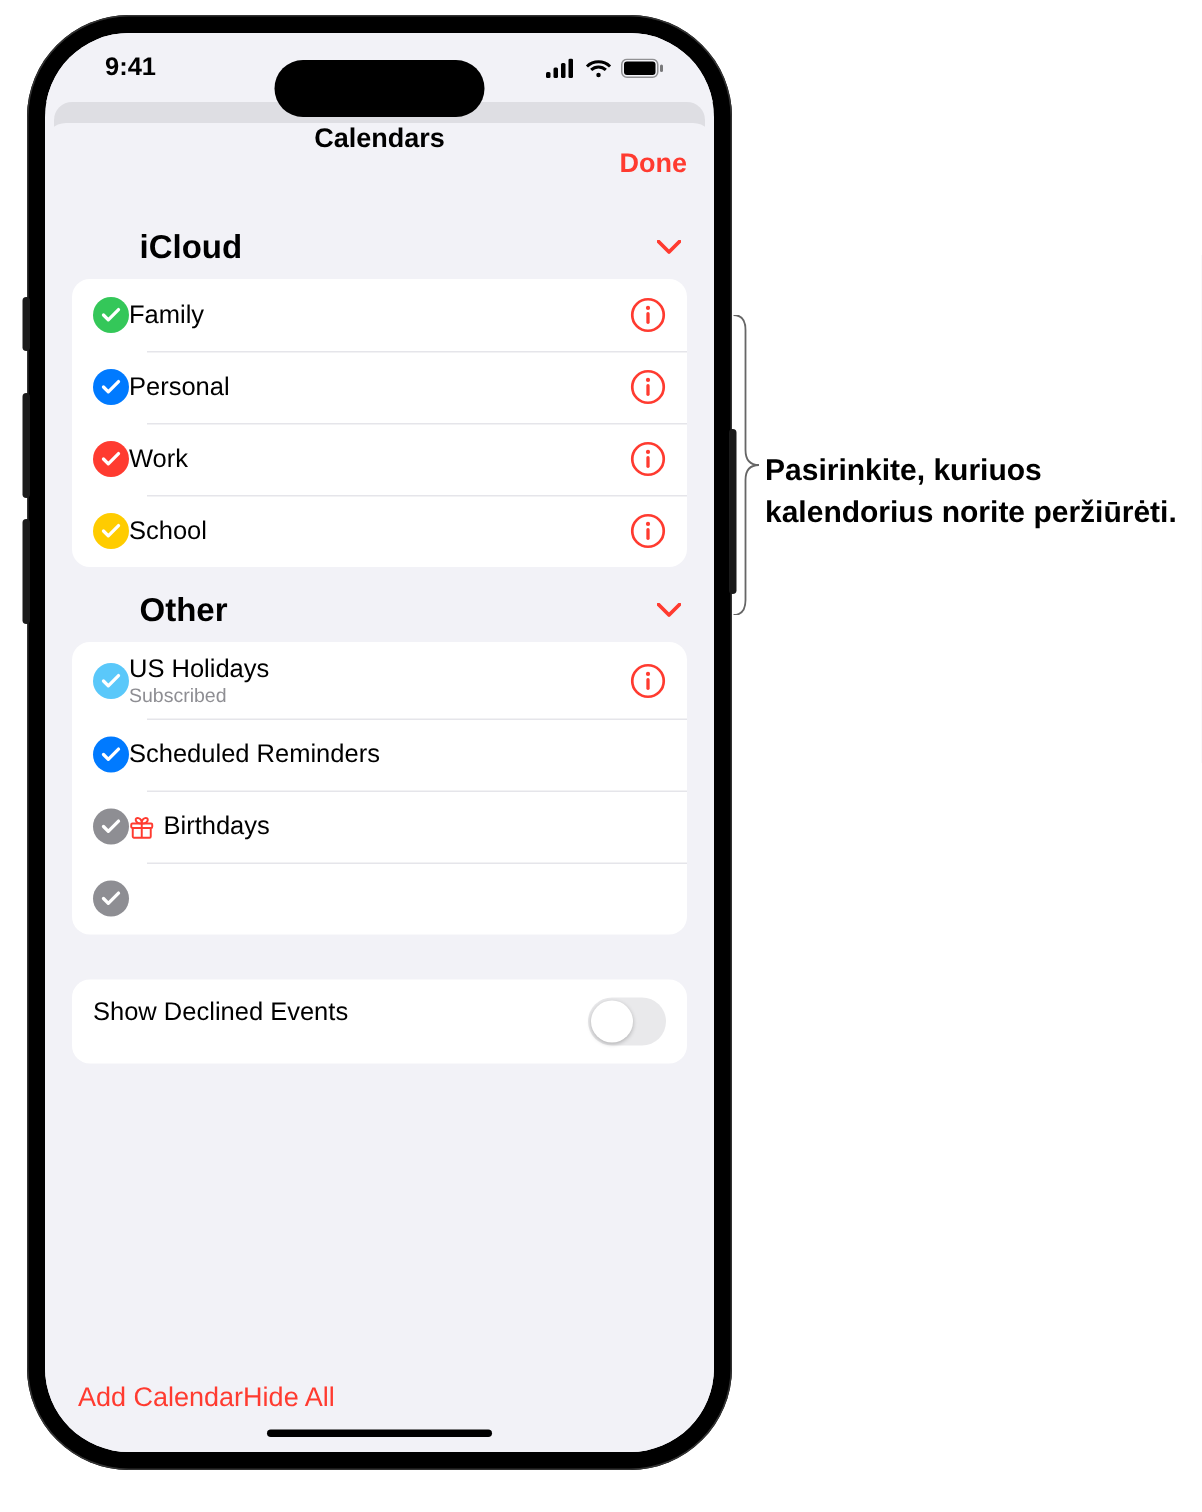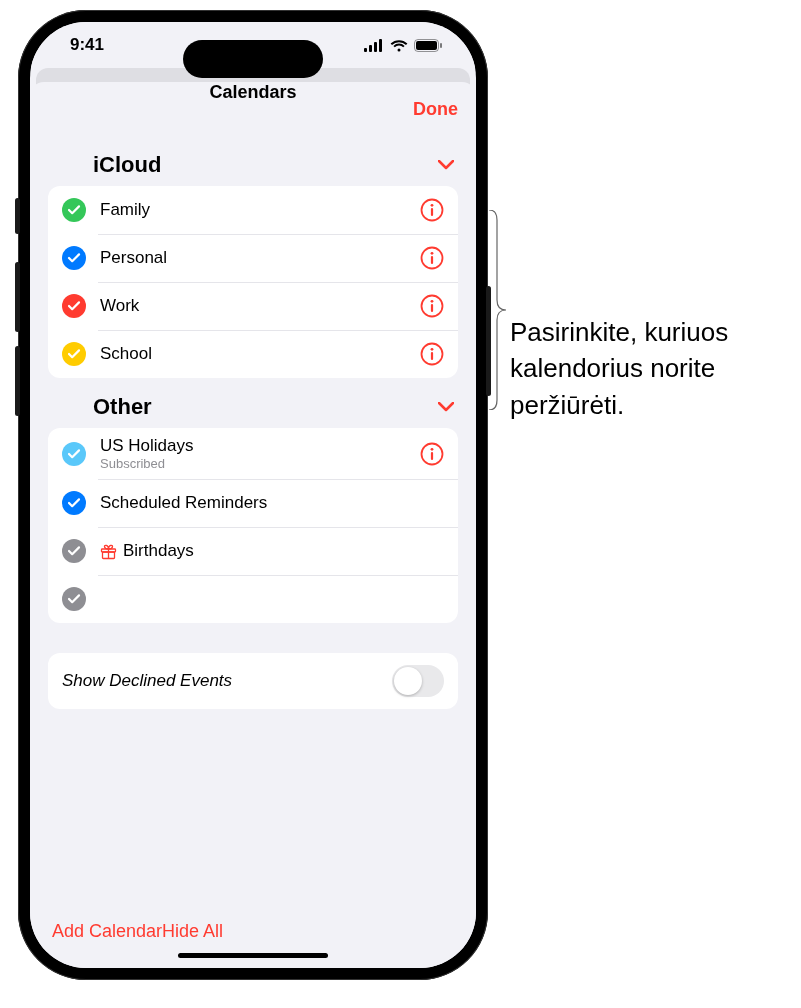--- a/index.html
+++ b/index.html
@@ -132,33 +132,32 @@
   .check-circle {
     width: 24px;
     height: 24px;
     border-radius: 50%;
     display: flex;
     align-items: center;
     justify-content: center;
     color: #fff;
     flex-shrink: 0;
   }
-  .row-label-wrap { flex: 1; margin-left: 14px; display: flex; flex-direction: column; }
+  .row-label-wrap { flex: 1; display: flex; flex-direction: column; }
   .row-label { font-size: 17px; color: #000; display: flex; align-items: center; gap: 6px; }
   .row-sub { font-size: 13px; color: #8e8e93; }
   .info-btn { color: #ff3b30; flex-shrink: 0; }
   .toggle-row {
     background: #fff;
     border-radius: 12px;
     margin-top: 30px;
     display: flex;
-    align-items: center;
+    align-items: flex-start;
     justify-content: space-between;
     padding: 12px 14px;
-    font-style: italic;
   }
   .toggle-label { font-size: 17px; color: #000; }
   .toggle {
     width: 52px;
     height: 32px;
     background: #e9e9eb;
     border-radius: 16px;
     position: relative;
   }
   .toggle-knob {
@@ -183,25 +182,26 @@
     left: 50%;
     transform: translateX(-50%);
     width: 150px;
     height: 5px;
     background: #000;
     border-radius: 3px;
   }
   .callout {
     position: absolute;
     left: 510px;
-    top: 314px;
-    font-size: 26px;
+    top: 300px;
+    font-size: 20px;
     color: #000;
     line-height: 1.4;
     max-width: 275px;
+    font-weight: bold;
   }
   .callout-bracket {
     position: absolute;
     left: 488px;
     top: 210px;
     width: 18px;
     height: 200px;
   }
   .gift-icon { color: #ff3b30; }
 </style>

